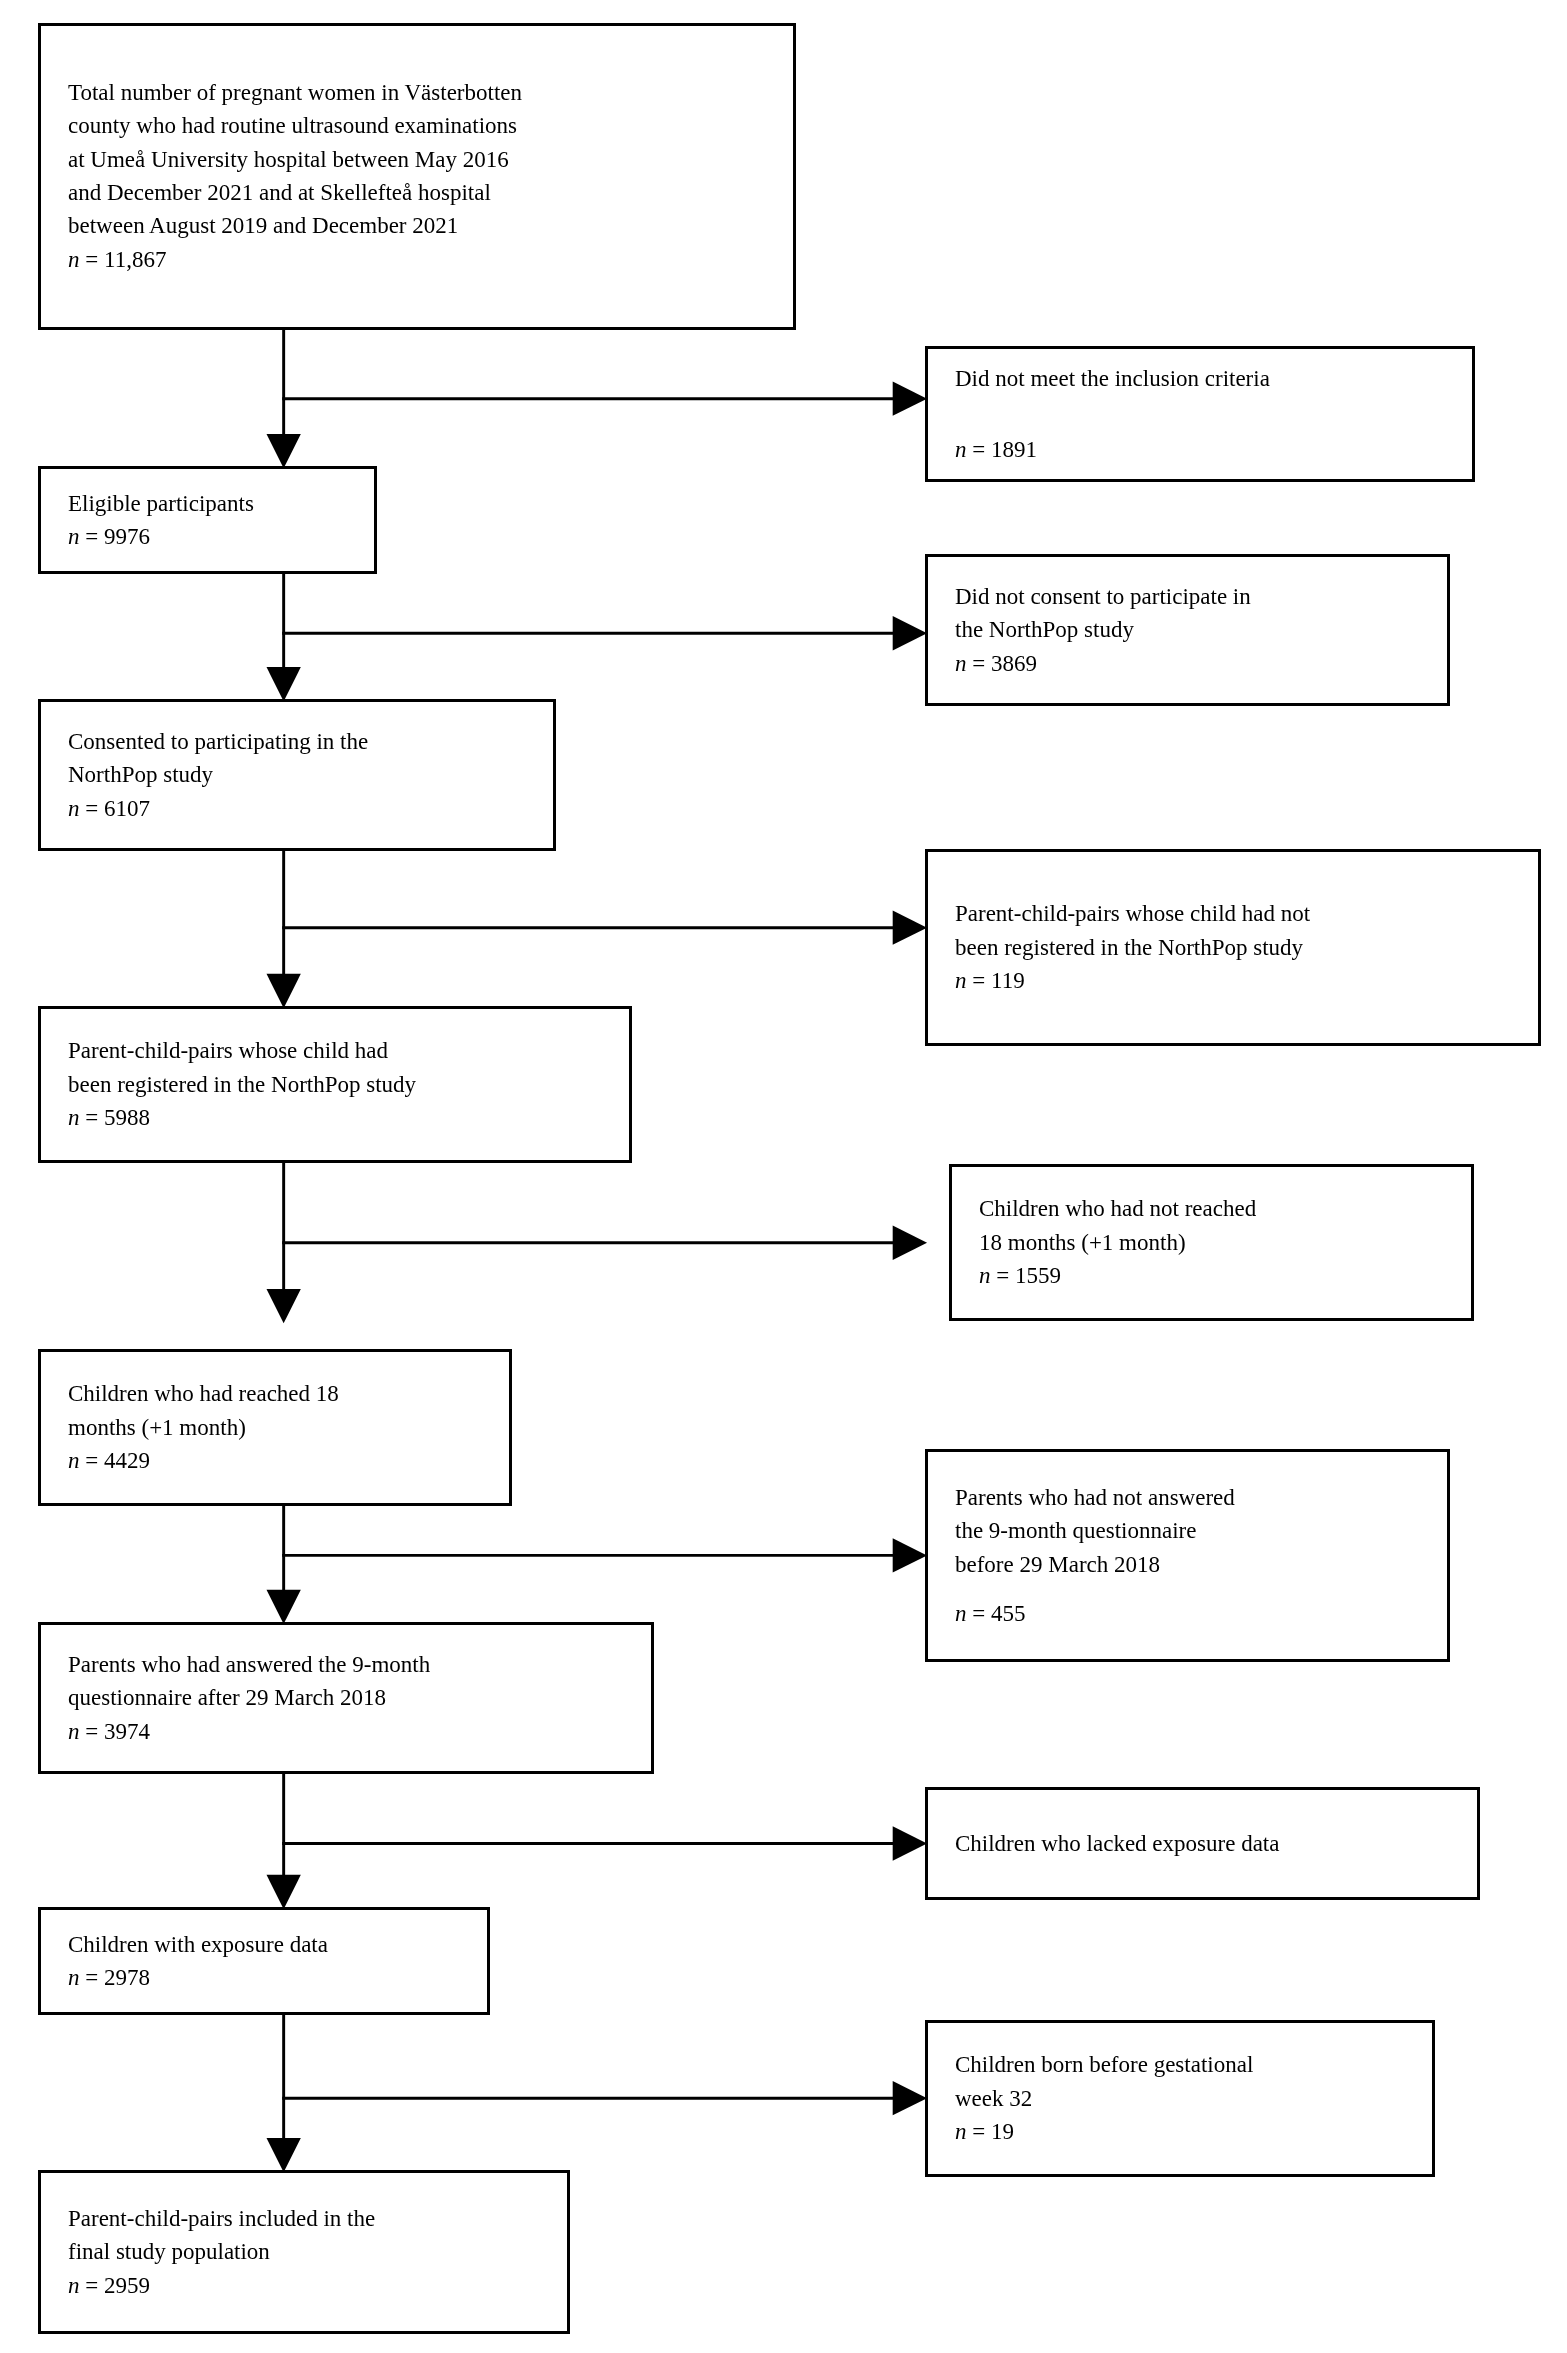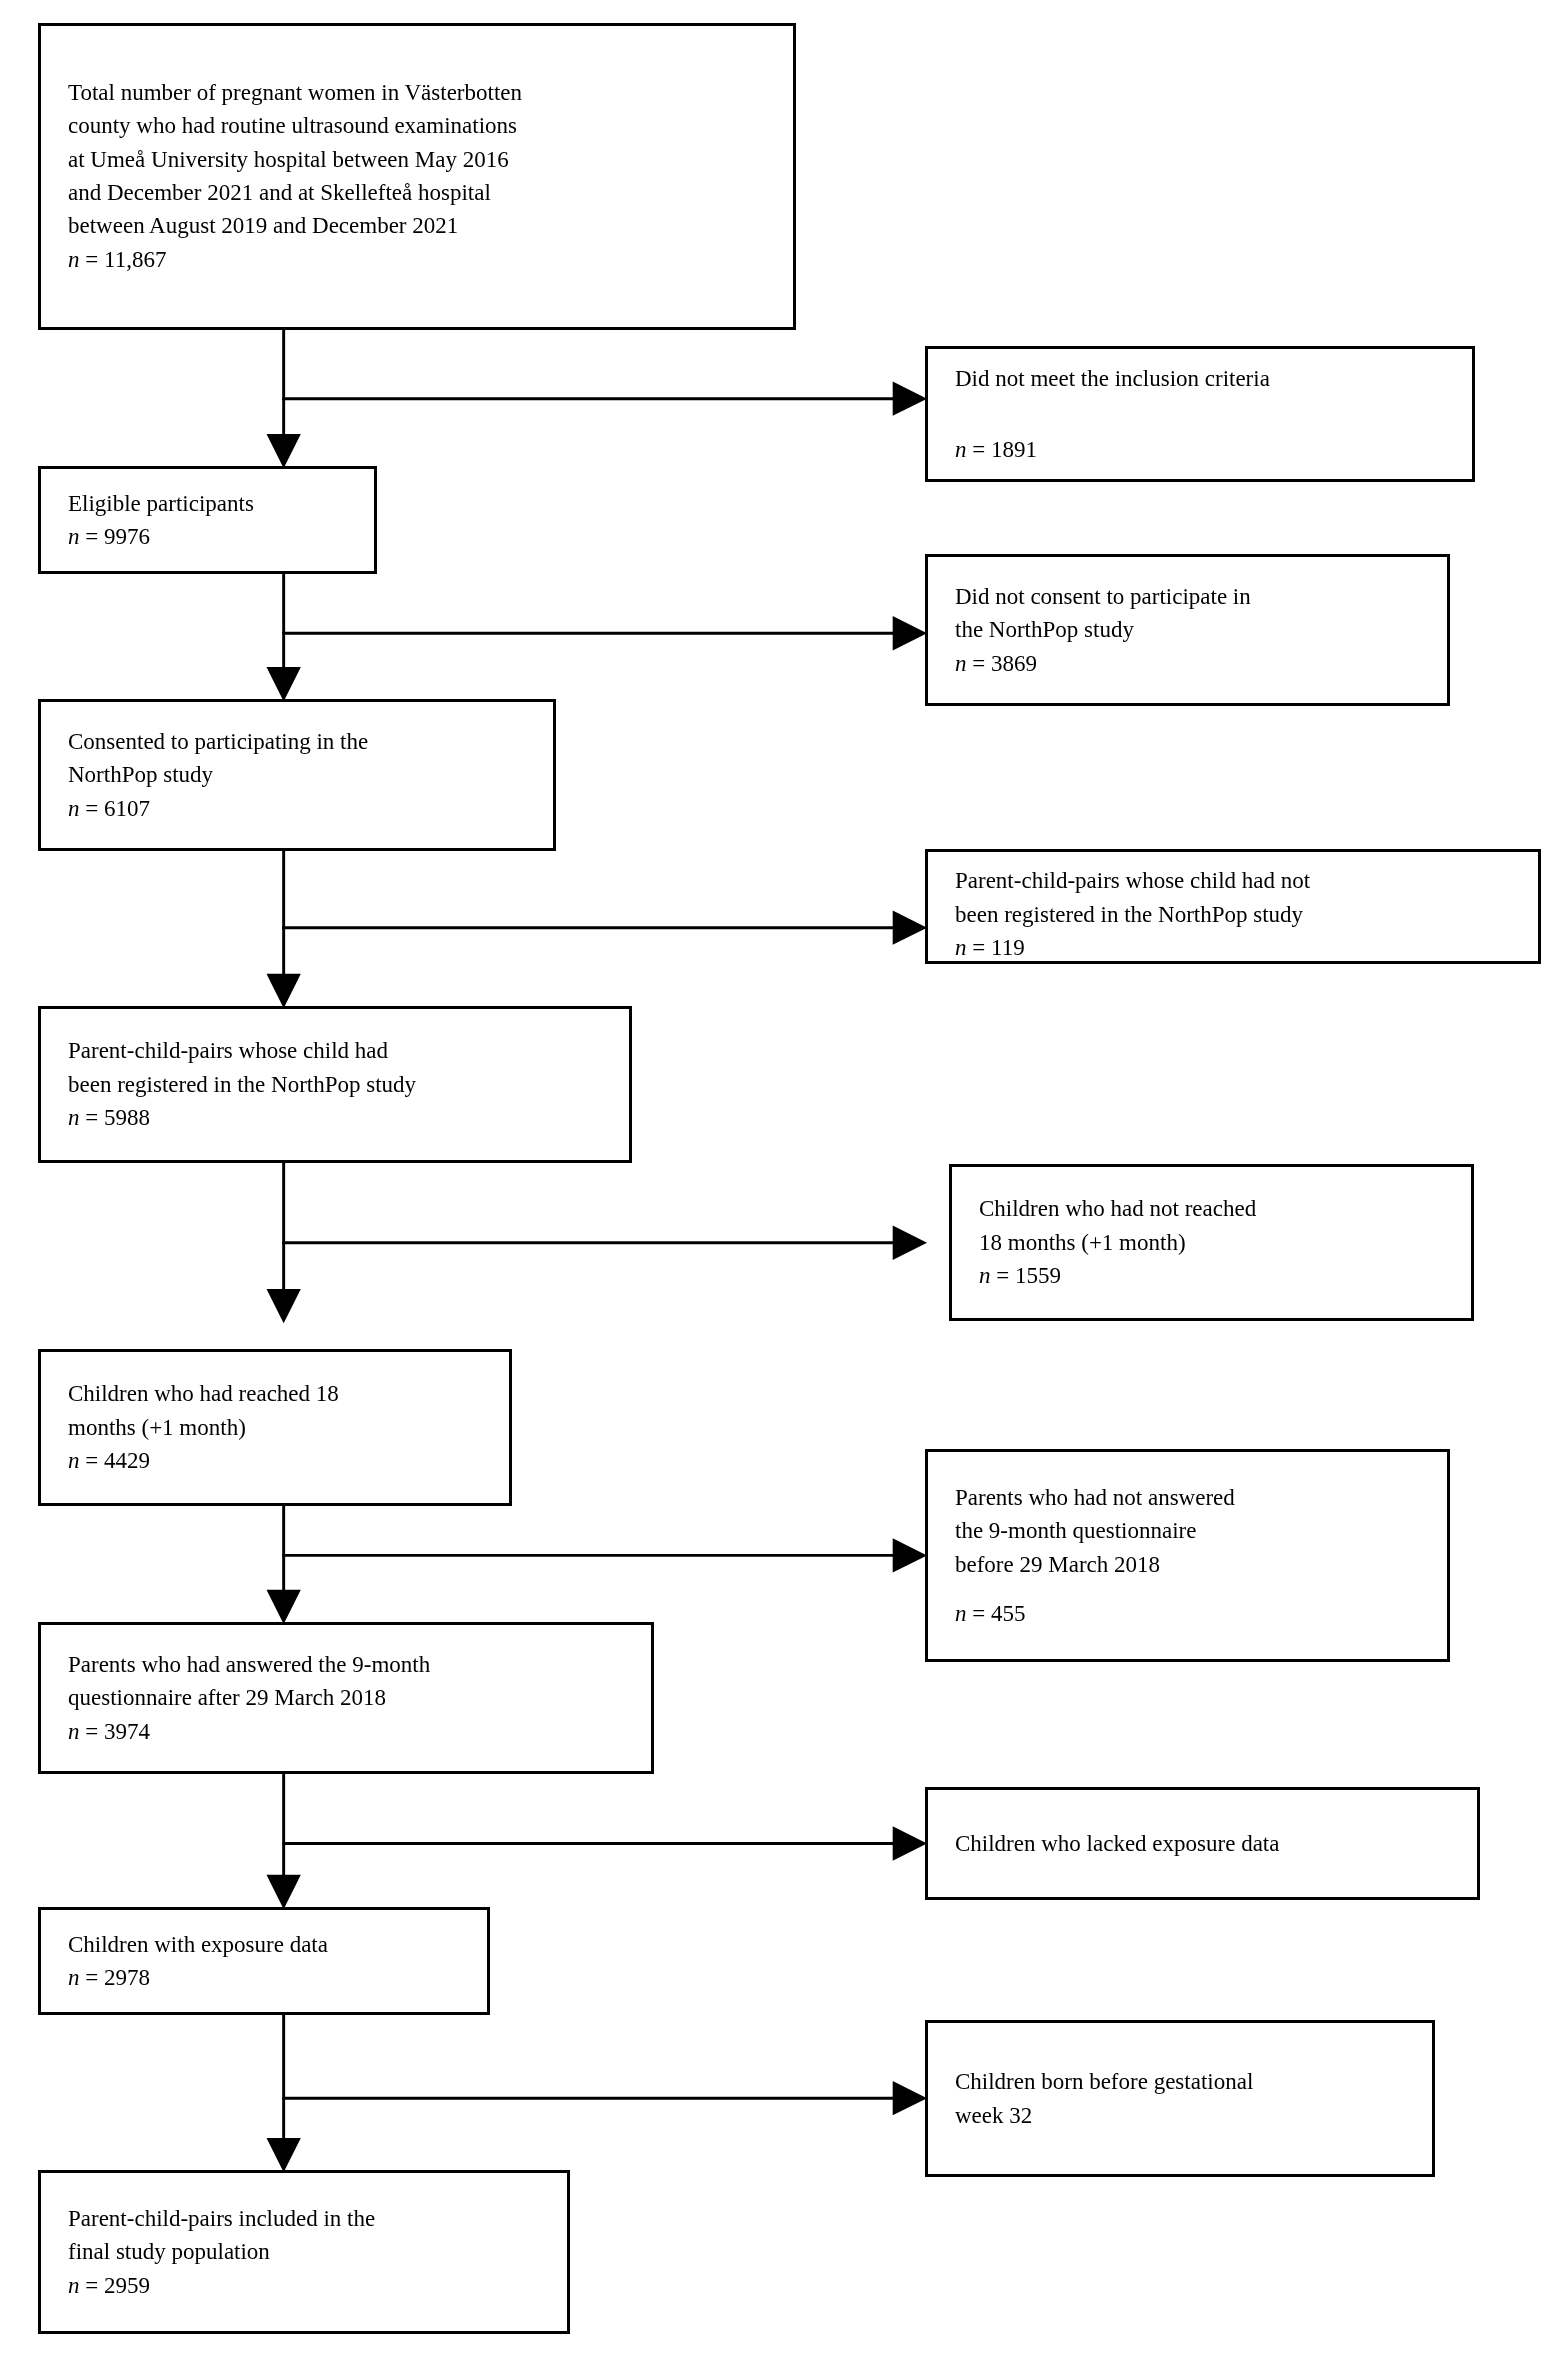--- a/index.html
+++ b/index.html
@@ -178,21 +178,21 @@
     <span class="t">Did not meet the inclusion criteria</span>
     <span class="nline"><i>n</i><span> = </span><span>1891</span></span>
   </div>
 
   <div class="box" style="left:925px; top:554px; width:525px; height:152px;">
     <span class="t">Did not consent to participate in
 the NorthPop study</span>
     <span class="nline"><i>n</i><span> = </span><span>3869</span></span>
   </div>
 
-  <div class="box" style="left:925px; top:849px; width:616px; height:115px;justify-content:space-between;">
+  <div class="box" style="left:925px; top:849px; width:616px; height:197px;">
     <span class="t">Parent-child-pairs whose child had not
 been registered in the NorthPop study</span>
     <span class="nline"><i>n</i><span> = </span><span>119</span></span>
   </div>
 
   <div class="box" style="left:925px; top:1164px; width:525px; height:157px;margin-left:24px;">
     <span class="t">Children who had not reached
 18 months (+1 month)</span>
     <span class="nline"><i>n</i><span> = </span><span>1559</span></span>
   </div>
@@ -204,16 +204,17 @@
     <span class="nline"><i>n</i><span> = </span><span>455</span></span>
   </div>
 
   <div class="box" style="left:925px; top:1787px; width:555px; height:113px;">
     <span class="t">Children who lacked exposure data</span>
   </div>
 
   <div class="box" style="left:925px; top:2020px; width:510px; height:157px;">
     <span class="t">Children born before gestational
 week 32</span>
+    <span class="nline"><i>n</i><span> = </span><span>19</span></span>
   </div>
 
 </div>
 
 
 </body></html>

